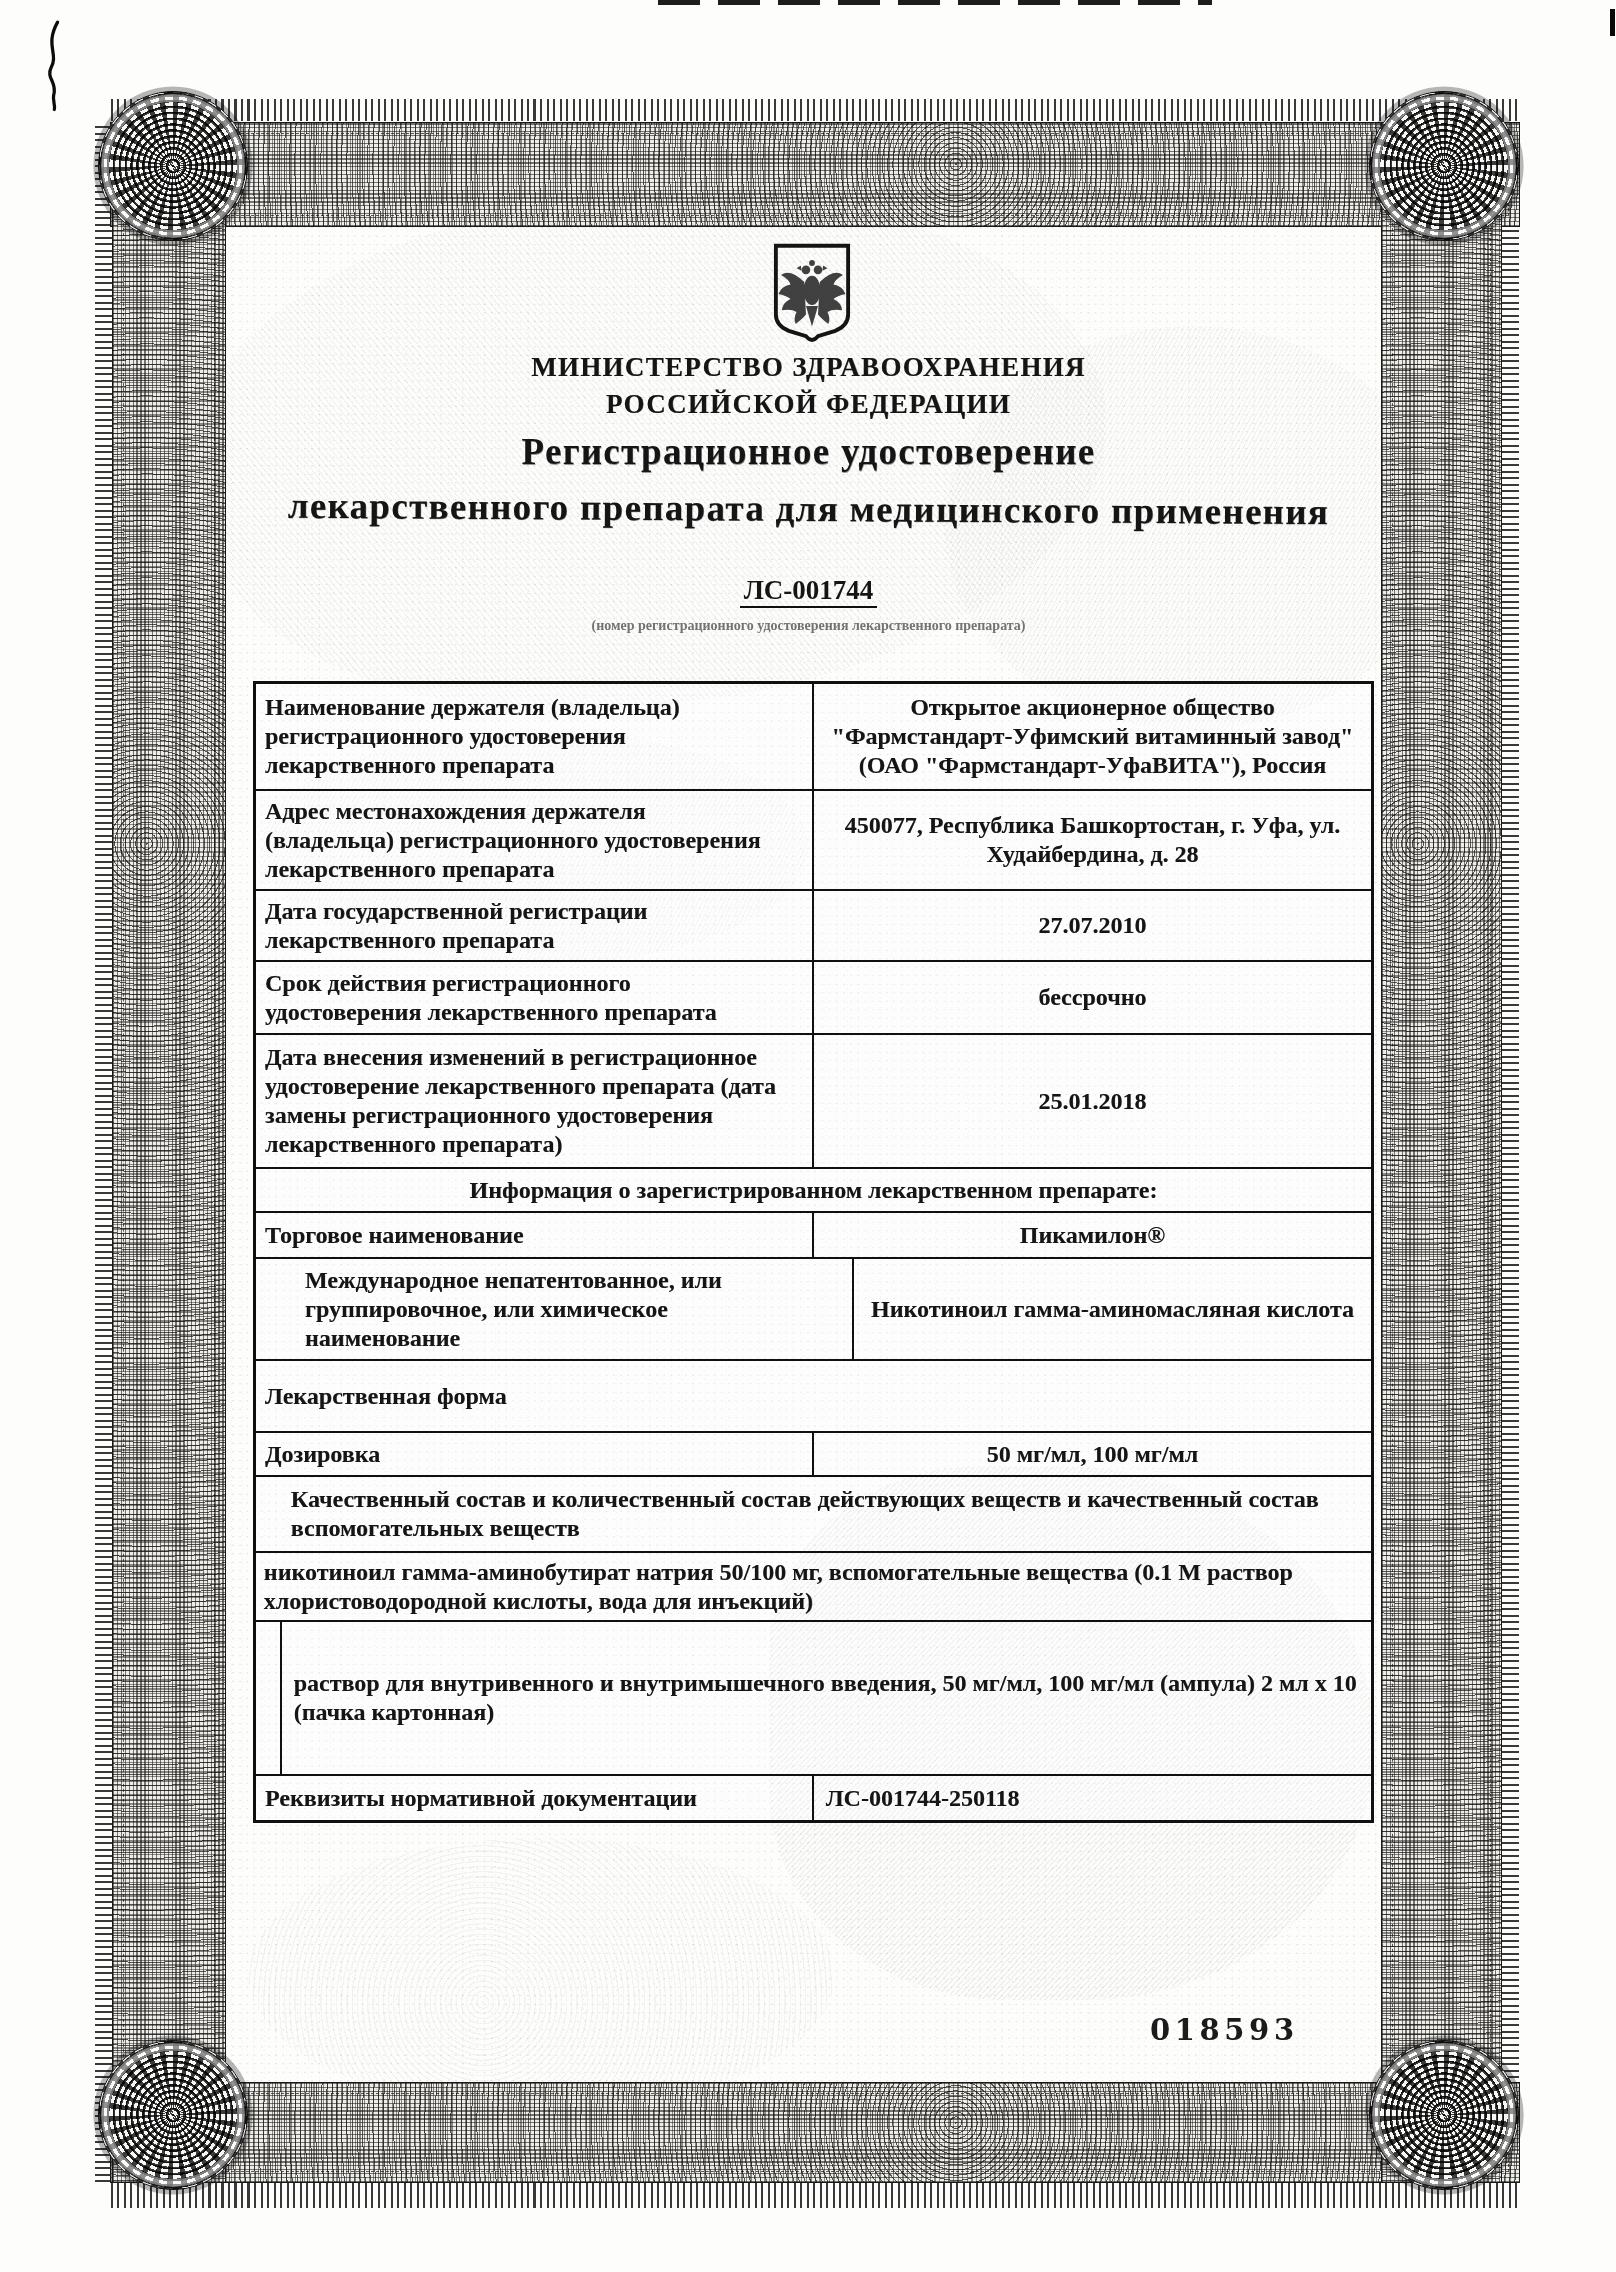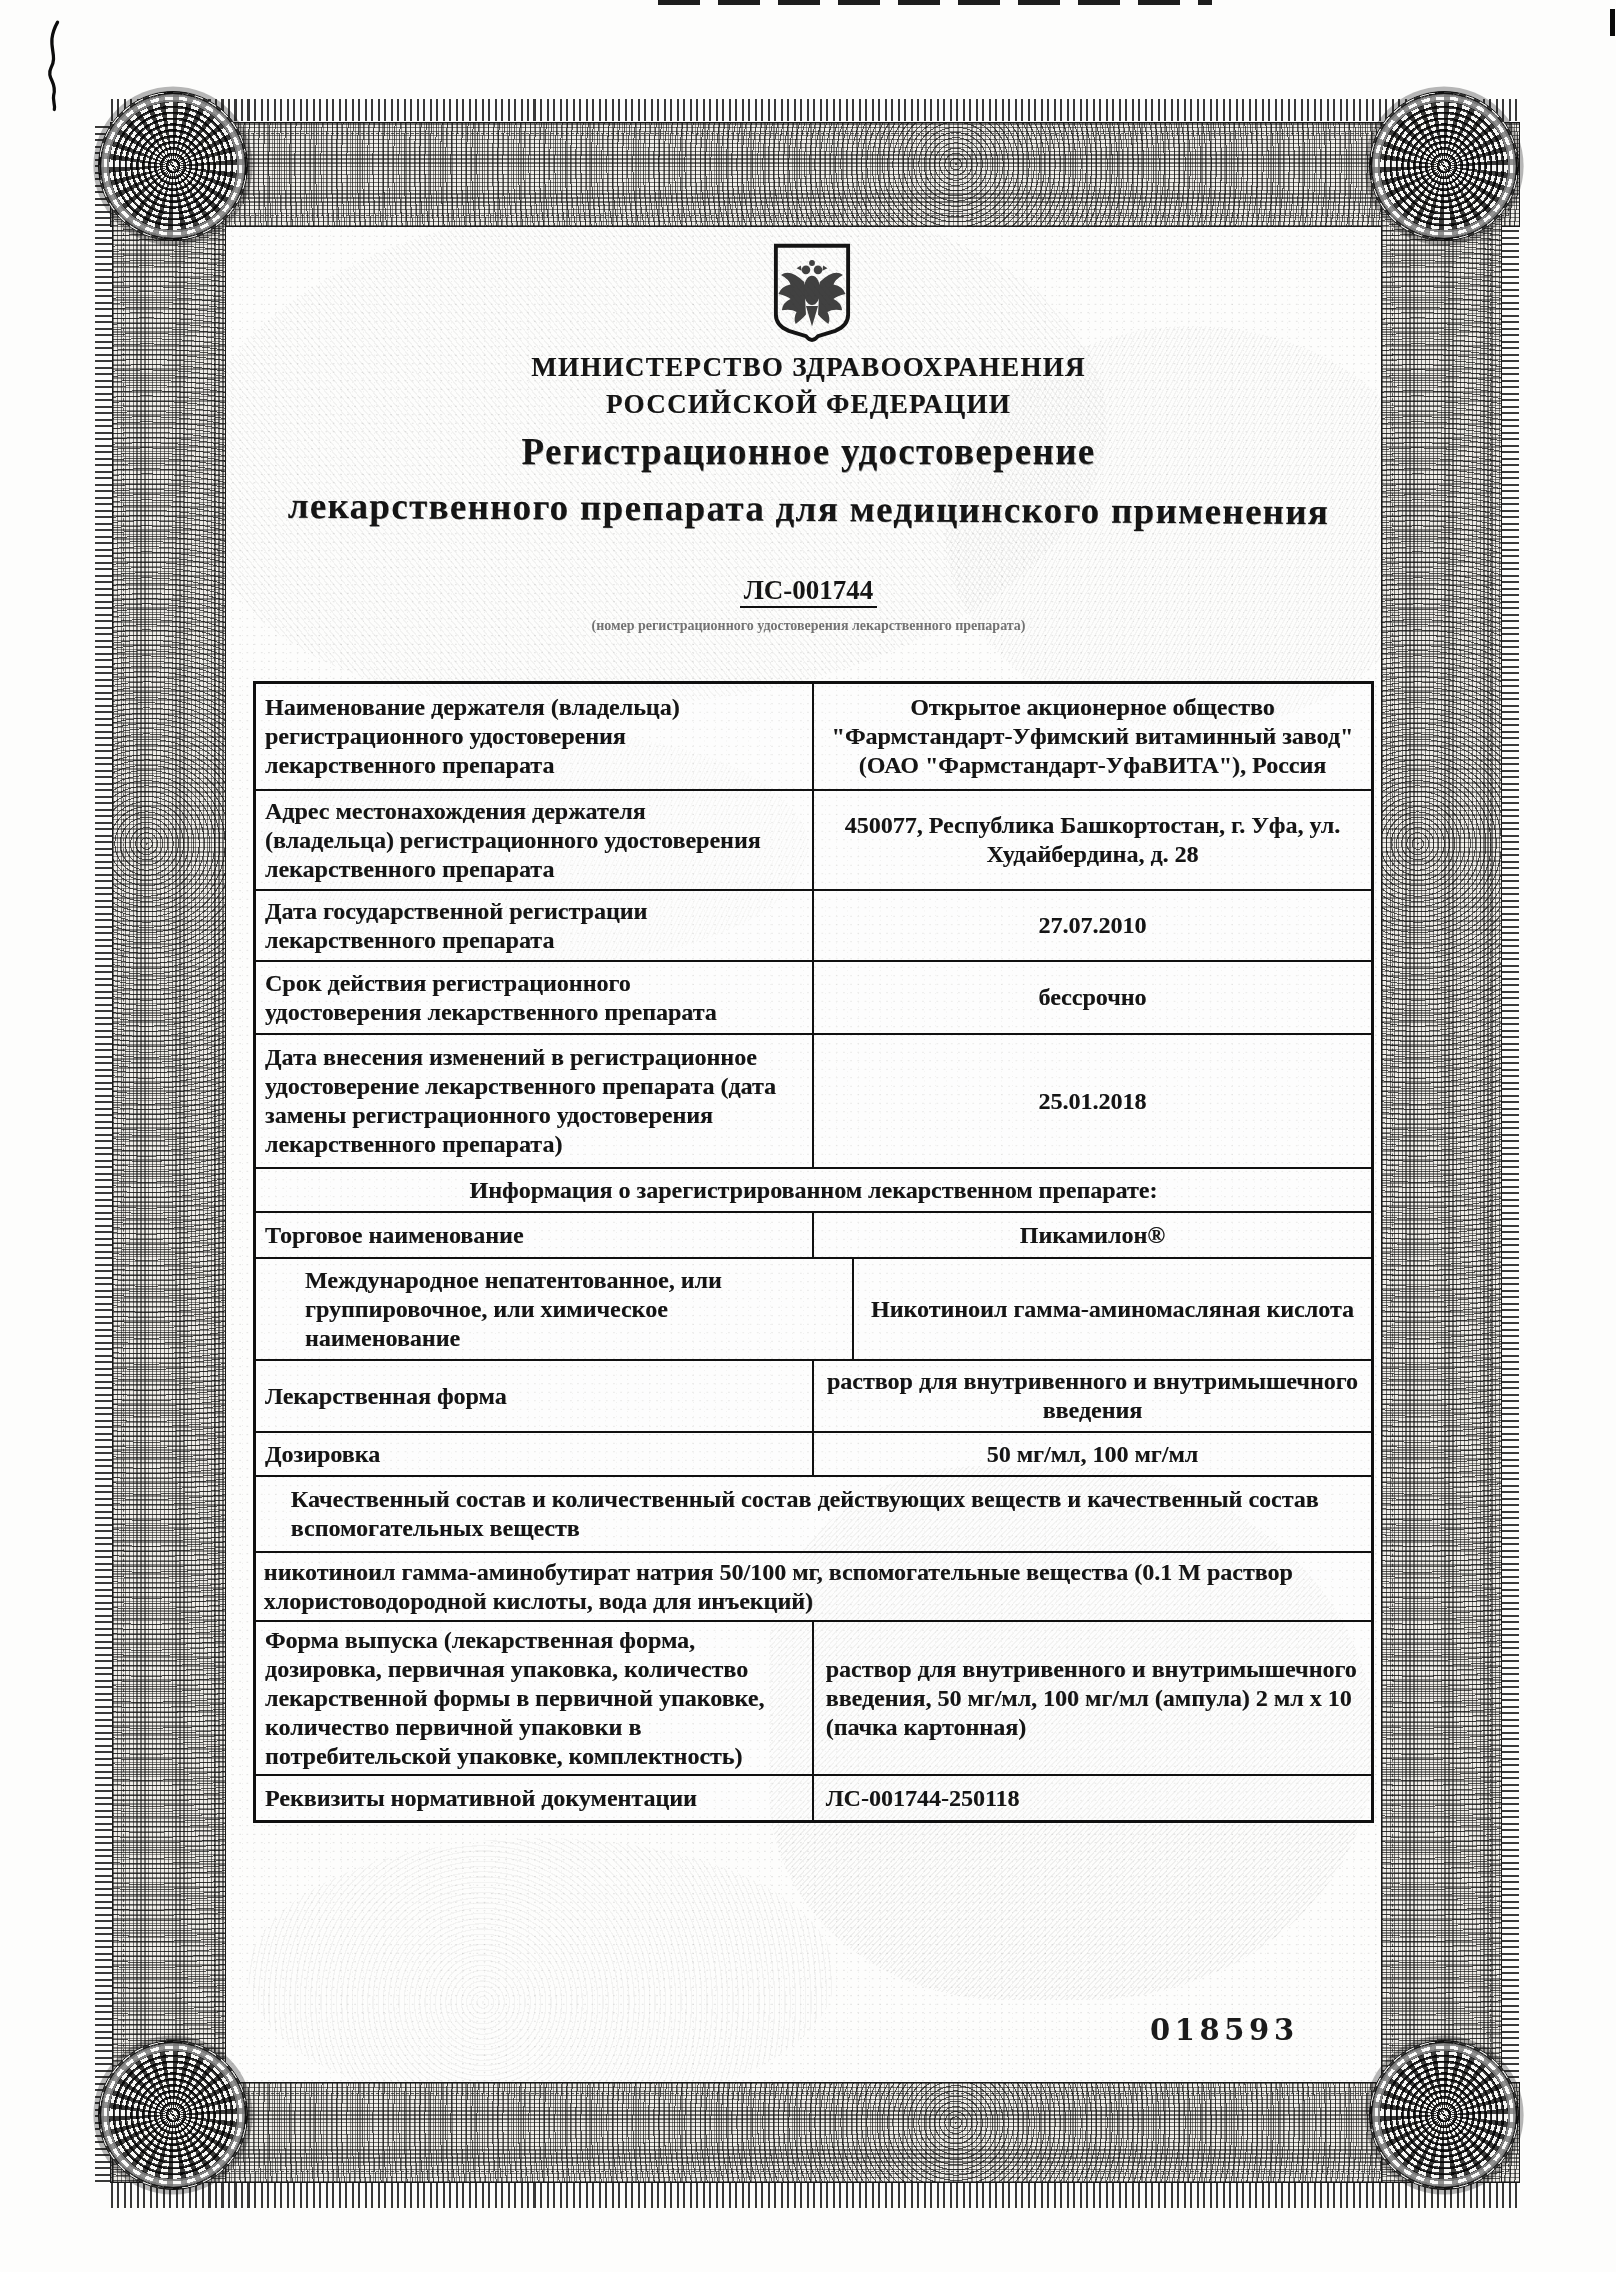--- a/index.html
+++ b/index.html
@@ -180,34 +180,32 @@
       <div class="trow" style="height: 46px;">
         <div class="cell label">Торговое наименование</div>
         <div class="cell value">Пикамилон®</div>
       </div>
       <div class="trow" style="height: 102px; padding-left: 40px;">
         <div class="cell label">Международное непатентованное, или группировочное, или химическое наименование</div>
         <div class="cell value">Никотиноил гамма-аминомасляная кислота</div>
       </div>
       <div class="trow" style="height: 72px;">
         <div class="cell label">Лекарственная форма</div>
-        <div class="cell value">раствор для внутривенного и внутримышечного введения</div>
       </div>
       <div class="trow" style="height: 44px;">
         <div class="cell label">Дозировка</div>
         <div class="cell value">50 мг/мл, 100 мг/мл</div>
       </div>
       <div class="trow" style="height: 76px; padding-left: 27px;">
         <div class="cell full">Качественный состав и количественный состав действующих веществ и качественный состав вспомогательных веществ</div>
       </div>
       <div class="trow" style="height: 69px;">
         <div class="cell full">никотиноил гамма-аминобутират натрия 50/100 мг, вспомогательные вещества (0.1 М раствор хлористоводородной кислоты, вода для инъекций)</div>
       </div>
       <div class="trow" style="height: 154px;">
-        <div class="cell label">Форма выпуска (лекарственная форма, дозировка, первичная упаковка, количество лекарственной формы в первичной упаковке, количество первичной упаковки в потребительской упаковке, комплектность)</div>
         <div class="cell value left">раствор для внутривенного и внутримышечного введения, 50 мг/мл, 100 мг/мл (ампула) 2 мл х 10 (пачка картонная)</div>
       </div>
       <div class="trow" style="height: 46px;">
         <div class="cell label">Реквизиты нормативной документации</div>
         <div class="cell value left">ЛС-001744-250118</div>
       </div>
     </div>
 
   <div class="serial">018593</div>
 

